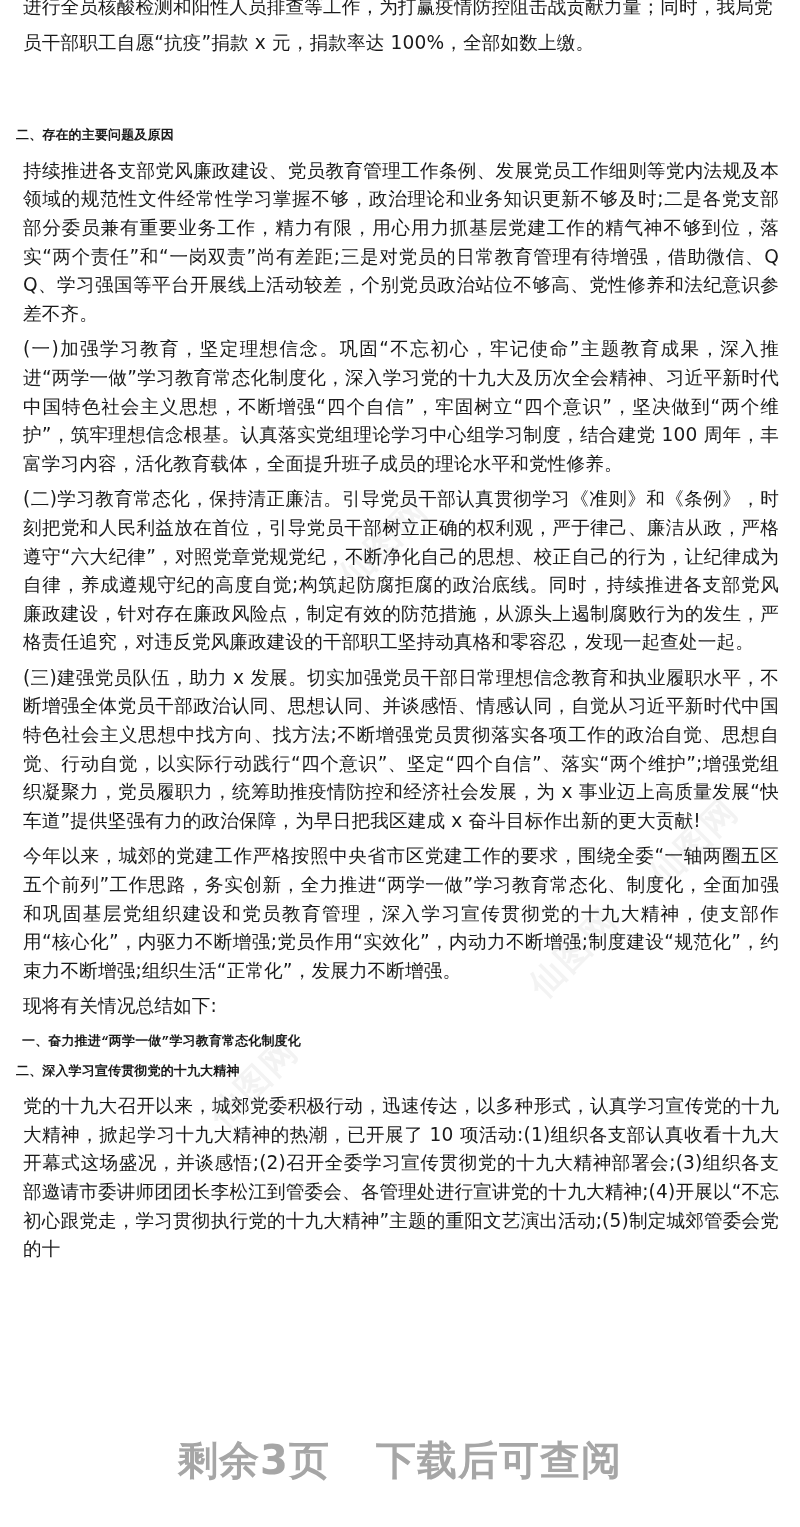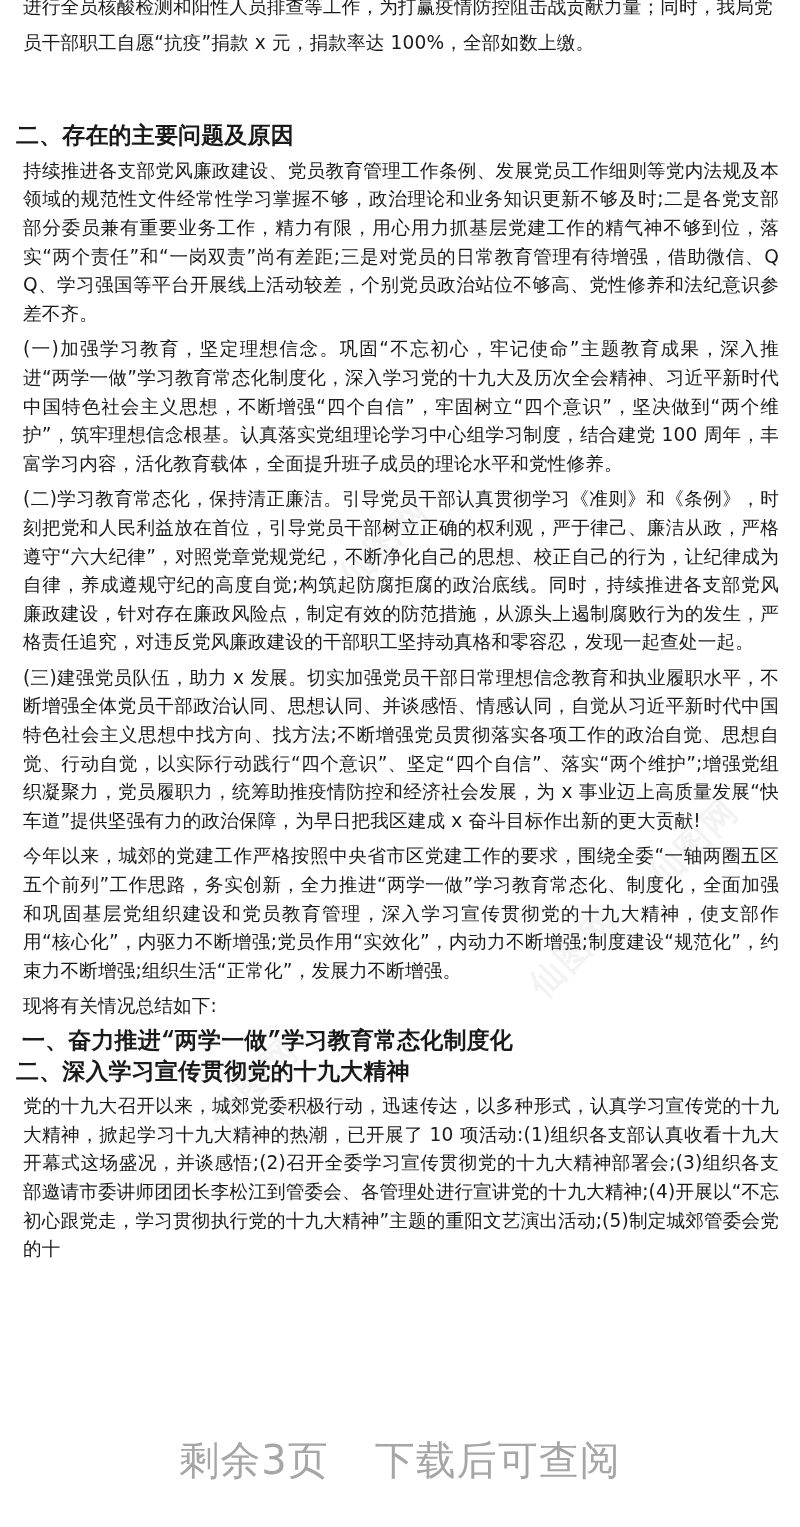--- a/index.html
+++ b/index.html
@@ -39,21 +39,21 @@
   .doc .cut-line {
     color: #1a1a1a;
     white-space: nowrap;
     overflow: hidden;
   }
   .doc .spacer {
     height: 57px;
   }
   .doc h2 {
     margin: 0;
-    font-size: 23px;
+    font-size: 13px;
     line-height: 28.6px;
     font-weight: bold;
   }
   .doc h2.indented {
     padding-left: 6px;
     font-family: Liberation Mono, monospace;
   }
   .watermark {
     position: absolute;
     font-size: 34px;
@@ -71,21 +71,21 @@
     position: absolute;
     left: 0;
     top: 1420px;
     width: 800px;
     height: 80px;
     display: flex;
     justify-content: center;
     align-items: center;
     gap: 46px;
     font-size: 40px;
-    font-weight: normal;
+    font-weight: bold;
     color: #a6a6a6;
     letter-spacing: 1px;
   }
 </style>
 </head>
 <body>
 
 <div class="page">
 
   <div class="watermark wm1">仙图网</div>

